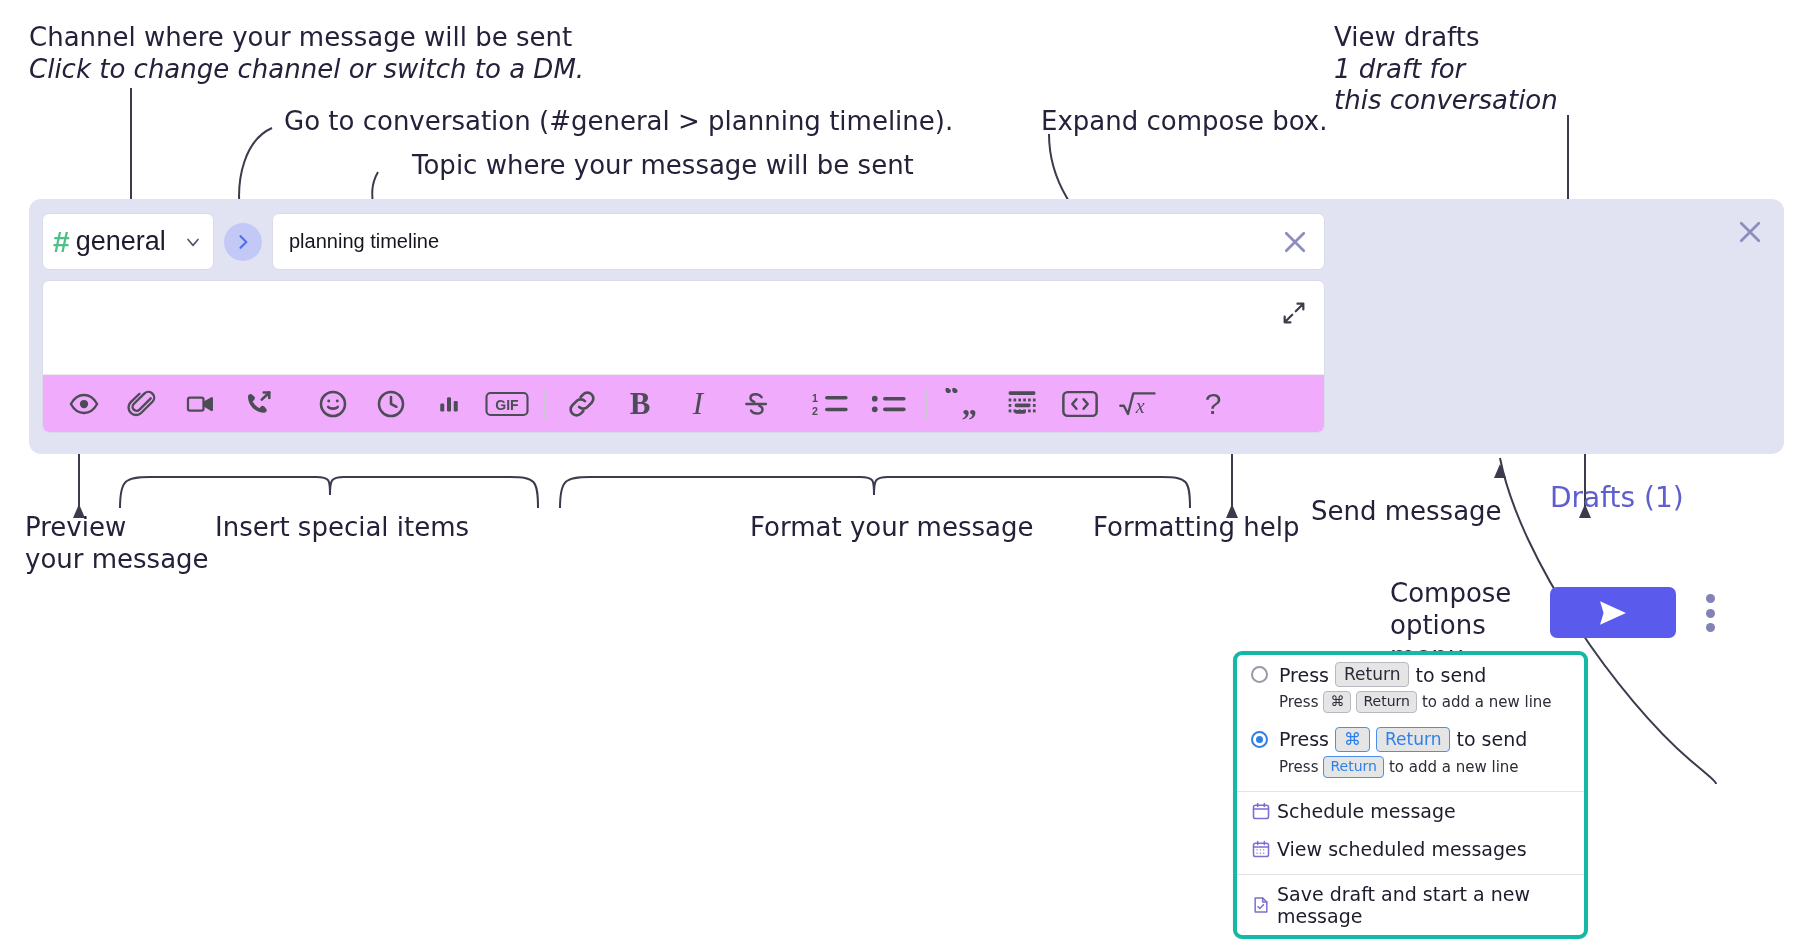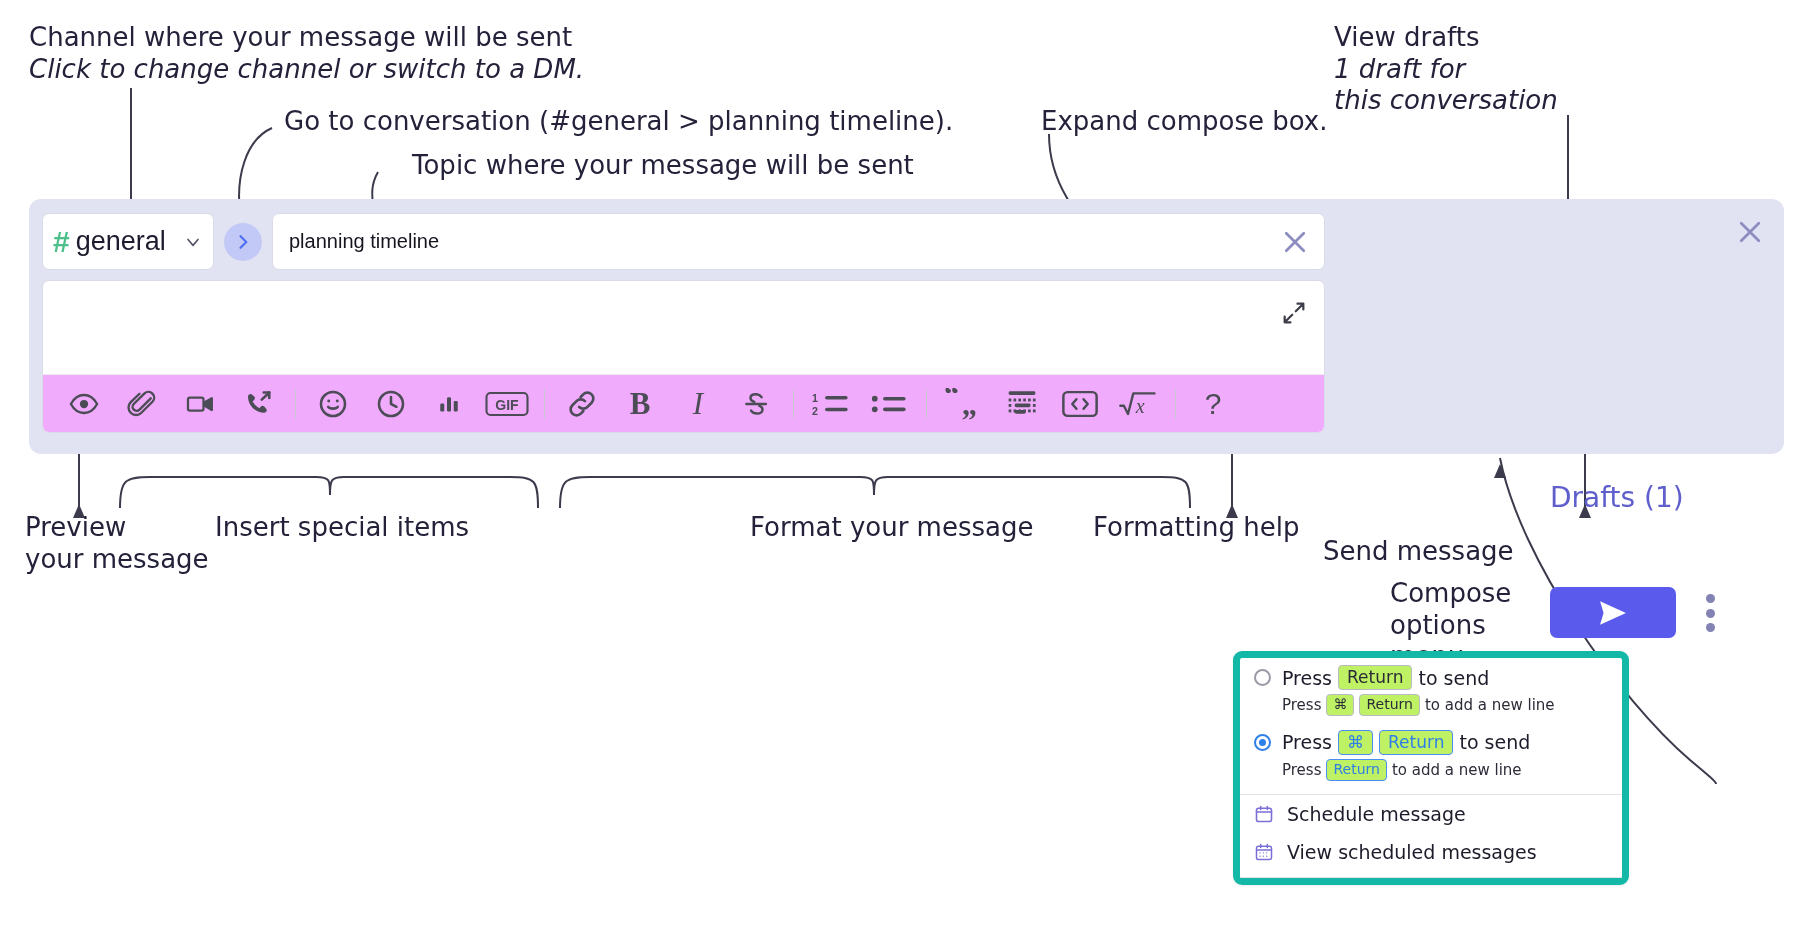--- a/index.html
+++ b/index.html
@@ -137,23 +137,23 @@
     display:flex; flex-direction: column; align-items:center; justify-content: space-between;
     padding: 3px 0;
     box-sizing: border-box;
   }
   #kebab-btn i { display:block; width:9px; height:9px; border-radius:50%; background:#8282b4; }
 
   
   #options-menu {
     position: absolute;
     left: 1233px; top: 651px;
-    width: 396px;
+    width: 355px;
     background: #ffffff;
-    border: 7px solid #14b8a6;
+    border: 4px solid #14b8a6;
     border-radius: 9px;
     box-sizing: border-box;
     font-family: "DejaVu Sans", sans-serif;
     box-shadow: 0 1px 3px rgba(0,0,0,.07);
   }
   .opt-row { display: flex; align-items: center; padding: 7px 0 0 14px; }
   .radio {
     width: 17px; height: 17px; border-radius: 50%;
     border: 2px solid #9a9aa6; box-sizing: border-box;
     flex: 0 0 auto; margin-right: 11px;
@@ -170,28 +170,28 @@
     padding: 4px 0 7px 42px;
     display: flex; align-items: center; gap: 5px;
   }
   .key {
     display: inline-block;
     border: 1px solid #b9b9c4;
     border-radius: 4px;
     padding: 1px 8px;
     font-size: 17px;
     line-height: 1.25;
-    background: #bef264;
+    background: #e5e5e5;
     color: #2b2b38;
   }
   .opt-sub .key { font-size: 14px; padding: 1px 6px; }
   .key.blue { border-color: #4a8ff0; color: #2f7fe8; }
   .menu-div { height: 1px; background: #e2e2e8; margin-top: 6px; }
   .menu-item {
-    display: flex; align-items: center; gap: 13px;
+    display: flex; align-items: center; gap: 6px;
     padding: 8px 14px; font-size: 19px; color: #1d1c2a;
   }
   .menu-item .ic { width: 20px; height: 20px; flex: 0 0 auto; color:#7a6fd6; }
 
   svg { display: block; }
 </style>
 </head>
 <body>
 
 <svg class="abs" width="1814" height="944" style="left:0;top:0;pointer-events:none;">
@@ -265,21 +265,21 @@
 </div>
 
 <div class="anno" style="left:750px;top:512px;">
   <b>Format</b><span> your message</span>
 </div>
 
 <div class="anno" style="left:1093px;top:512px;">
   <span>Formatting </span><b>help</b>
 </div>
 
-<div class="anno" style="left:1311px;top:536px;margin-left:12px;">
+<div class="anno" style="left:1311px;top:496px;">
   <b>Send</b><span> message</span>
 </div>
 
 <div class="anno" style="left:1390px;top:578px;">
   <div><b>Compose</b></div>
   <div><b>options</b></div>
   <div>menu</div>
 </div>
 
 <div id="compose-widget">
@@ -566,14 +566,24 @@
           <path d="M7.2 13 L7.3 13 M11.2 13 L11.3 13 M15.2 13 L15.3 13"></path>
           <path d="M7.2 17 L7.3 17 M11.2 17 L11.3 17 M15.2 17 L15.3 17"></path>
         </g>
       </svg>
     </span>
     <span>View scheduled messages</span>
   </div>
 
   <div class="menu-div"></div>
 
+  <div class="menu-item">
+    <span class="ic">
+      <svg width="20" height="20" viewBox="0 0 24 24" fill="none" stroke="#7a6fd6" stroke-width="1.8" stroke-linecap="round" stroke-linejoin="round">
+        <path d="M5 3.5 L14 3.5 L19 8.5 L19 20.5 L5 20.5 Z"></path>
+        <path d="M14 3.5 L14 8.5 L19 8.5"></path>
+        <polyline points="8.5 14 10.6 16.2 15 11.6"></polyline>
+      </svg>
+    </span>
+    <span>Save draft and start a new message</span>
+  </div>
 
 </div>
 
 </body></html>

